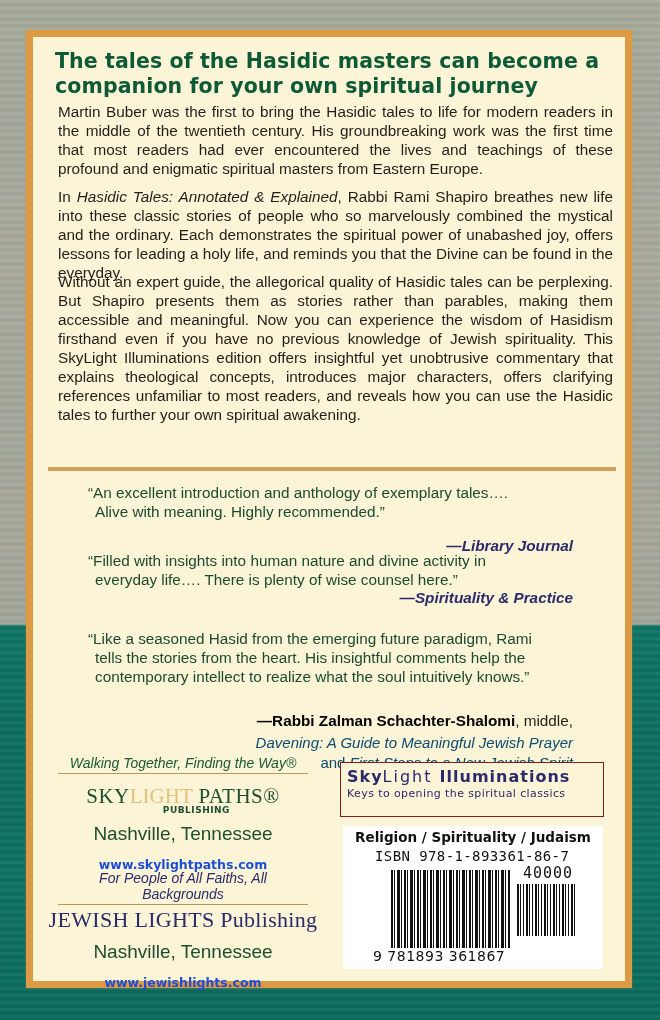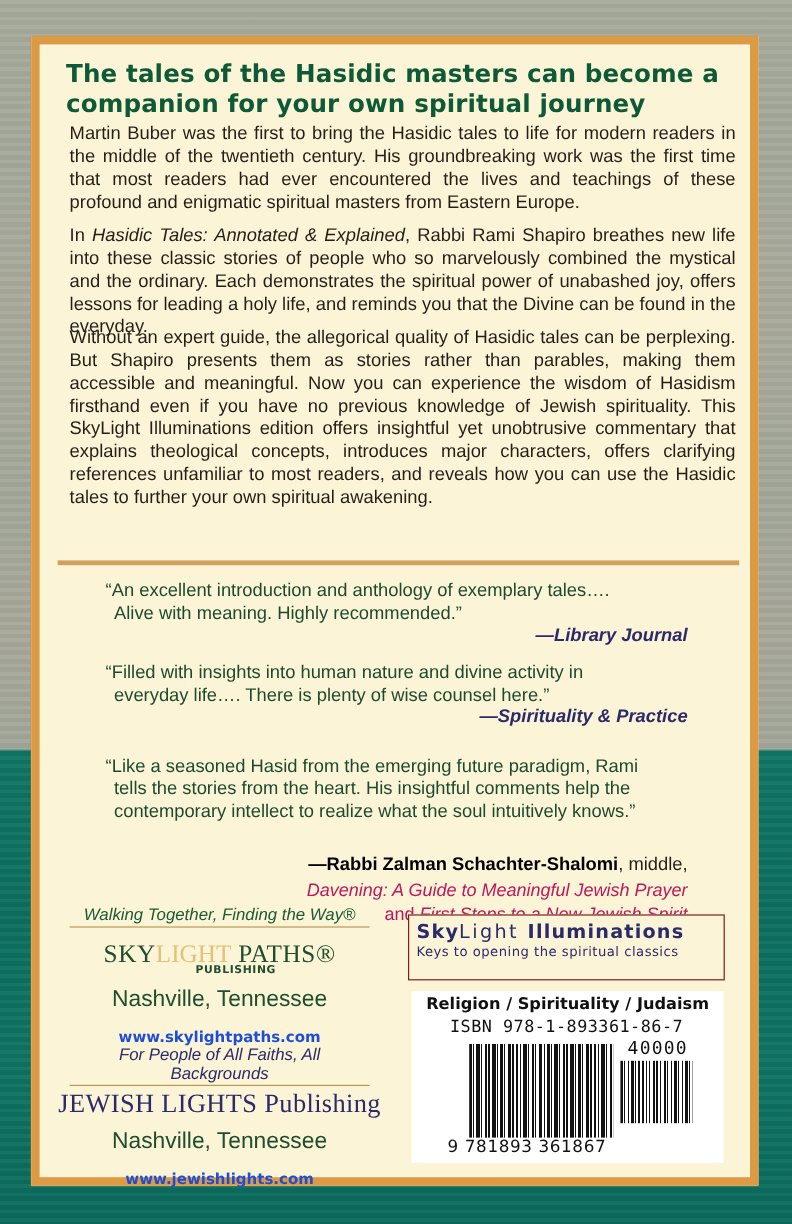--- a/index.html
+++ b/index.html
@@ -53,28 +53,28 @@
     }
     .quote .line2 { padding-left: 7px; }
     .q1 { top: 446px; }
     .q2 { top: 514px; }
     .q3 { top: 592px; }
     .attrib {
       position: absolute; right: 52px; text-align: right;
       font-style: italic; font-weight: bold; font-size: 15.3px;
       color: #2b2a6b;
     }
-    .a1 { top: 484px; }
+    .a1 { top: 500px; }
     .a2 { top: 552px; }
     .a3 { top: 675px; font-style: normal; }
     .a3 .name { font-weight: bold; color: #000000; }
     .a3 .role { font-weight: normal; color: #231f18; }
     .a3-book {
       position: absolute; right: 52px; 
-      font-size: 15px; line-height: 20px; color: #be185d;
+      font-size: 15px; line-height: 20px; color: #0c4a6e;
     }
     .b1 { top: 696px; font-style: italic; }
     .b2 { top: 716px; }
     .b2 i { font-style: italic; }
 
     .pub { position: absolute; left: 5px; width: 290px; text-align: center; }
     .tagline {
       font-style: italic; font-size: 14px; color: #1b5a33;
       padding-bottom: 2px; border-bottom: 1px solid #b89a55;
       display: inline-block; width: 250px;

